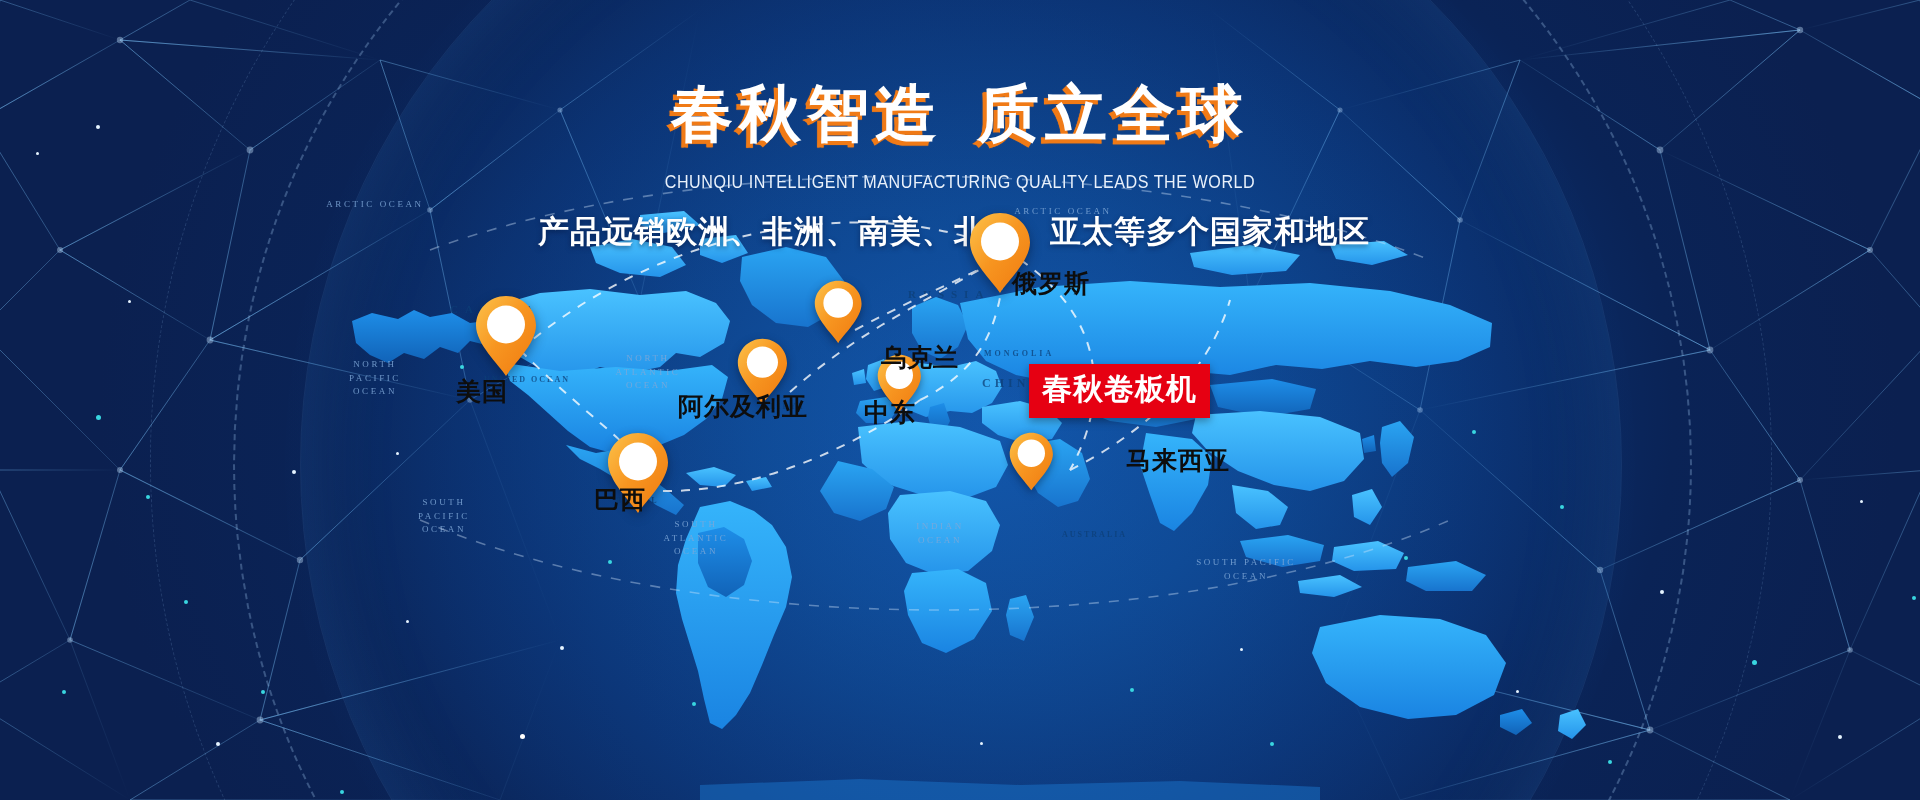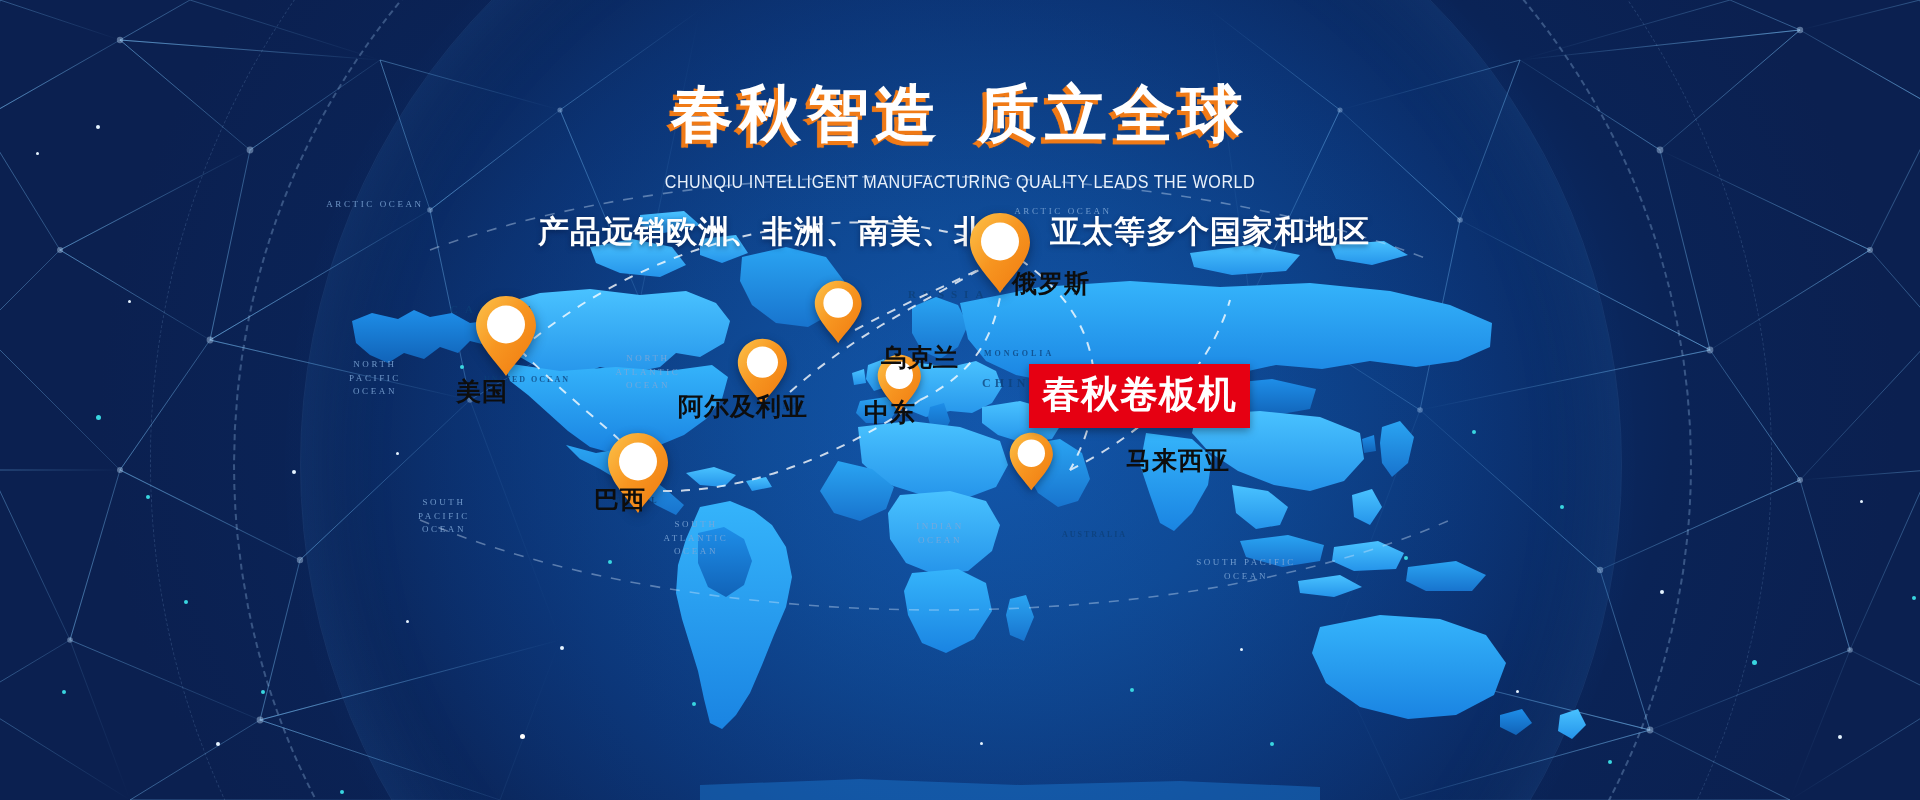--- a/index.html
+++ b/index.html
@@ -67,21 +67,21 @@
   .marker{position:absolute;z-index:60;}
   .pin{position:relative;width:62px;height:82px;filter:drop-shadow(0 4px 6px rgba(0,15,45,.45));}
   .pin svg{display:block;width:62px;height:82px;}
   .mlabel{
     position:absolute;white-space:nowrap;color:#0d0d0d;font-weight:bold;
     font-size:25px;letter-spacing:1px;z-index:61;
     font-family:"DejaVu Sans","Liberation Sans",sans-serif;
   }
   .badge{
     position:absolute;background:#e60012;color:#ffffff;font-weight:bold;
-    font-size:38px;letter-spacing:1px;padding:5px 13px 8px 13px;z-index:70;
+    font-size:30px;letter-spacing:1px;padding:5px 13px 8px 13px;z-index:70;
     font-family:"DejaVu Sans","Liberation Sans",sans-serif;white-space:nowrap;
     box-shadow:0 3px 8px rgba(0,0,0,.35);
   }
   
   .routes{position:absolute;inset:0;z-index:55;pointer-events:none;}
   .routes svg{width:100%;height:100%;display:block;}
 </style>
 </head>
 <body>
 

